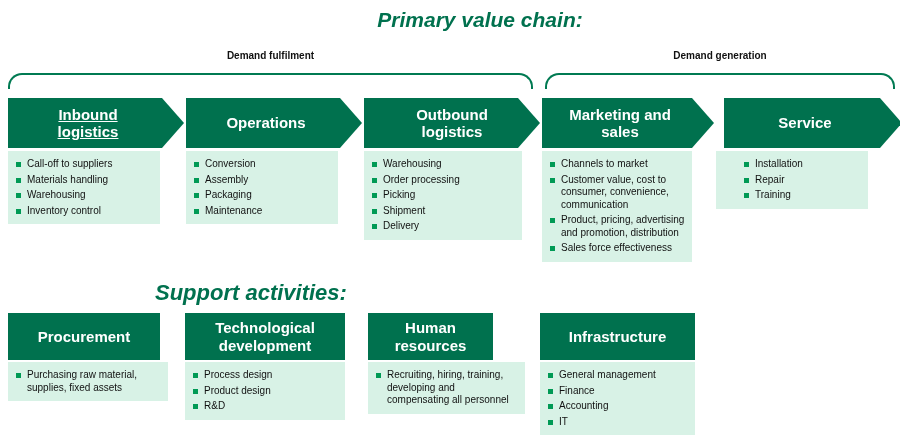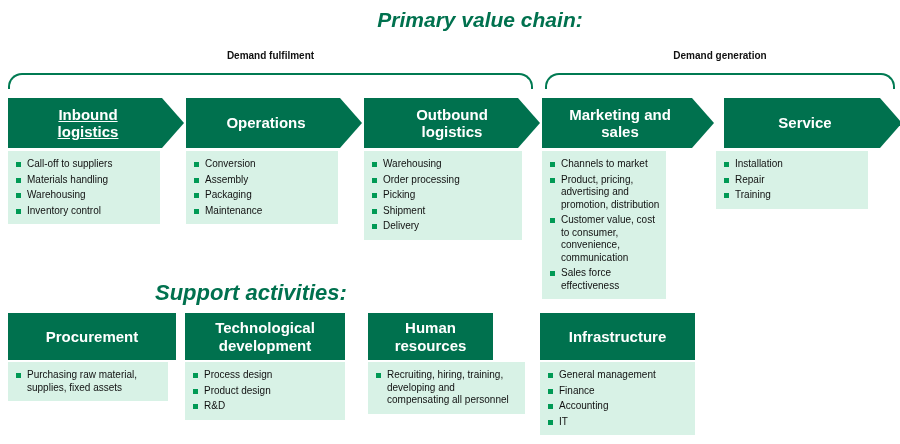--- a/index.html
+++ b/index.html
@@ -55,31 +55,31 @@
   .a3{left:364px;width:176px;padding-left:16px;}
   .a4{left:542px;width:172px;}
   .a5{left:716px;width:178px;margin-left:8px;}
 
   .panel{
     position:absolute;top:151px;background:var(--mint);
   }
   .p1{left:8px;width:152px;}
   .p2{left:186px;width:152px;}
   .p3{left:364px;width:158px;}
-  .p4{left:542px;width:124px;}
-  .p5{left:716px;width:152px;}
+  .p4{left:542px;width:150px;}
+  .p5{left:716px;width:152px;padding-left:20px;}
 
   .shead{
     position:absolute;top:313px;height:47px;
     background:var(--dark-green);color:#ffffff;
     display:flex;align-items:center;justify-content:center;
     font-size:15px;font-weight:bold;text-align:center;line-height:1.15;
   }
   .shead span{display:inline-block;max-width:106px;}
-  .sh1{left:8px;width:168px;}
+  .sh1{left:8px;width:152px;}
   .sh2{left:185px;width:160px;}
   .sh3{left:368px;width:125px;}
   .sh4{left:540px;width:155px;}
 
   .spanel{
     position:absolute;top:362px;background:var(--mint);
   }
   .sp1{left:8px;width:160px;}
   .sp2{left:185px;width:160px;}
   .sp3{left:368px;width:157px;}
@@ -148,22 +148,22 @@
       <li>Warehousing</li>
       <li>Order processing</li>
       <li>Picking</li>
       <li>Shipment</li>
       <li>Delivery</li>
     </ul>
   </div>
   <div class="panel p4">
     <ul class="bullets">
       <li>Channels to market</li>
+      <li>Customer value, cost to consumer, convenience, communication</li>
       <li>Product, pricing, advertising and promotion, distribution</li>
-      <li>Customer value, cost to consumer, convenience, communication</li>
       <li>Sales force effectiveness</li>
     </ul>
   </div>
   <div class="panel p5">
     <ul class="bullets">
       <li>Installation</li>
       <li>Repair</li>
       <li>Training</li>
     </ul>
   </div>

